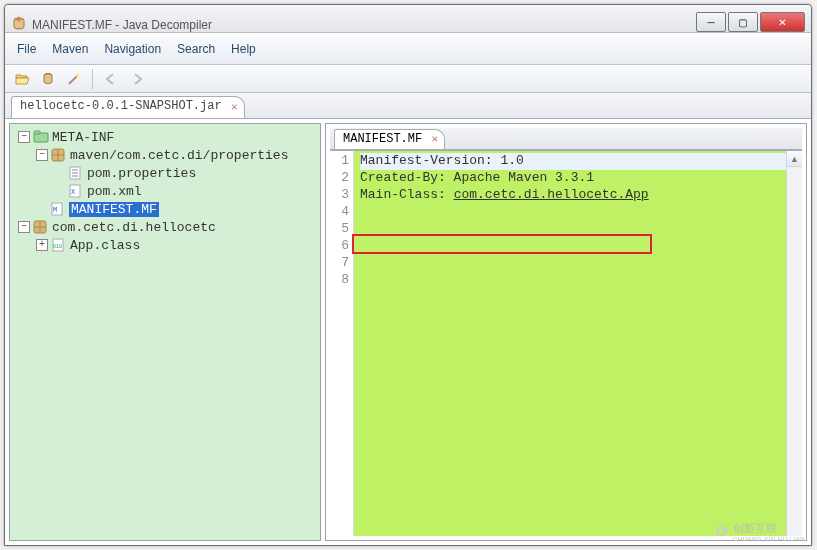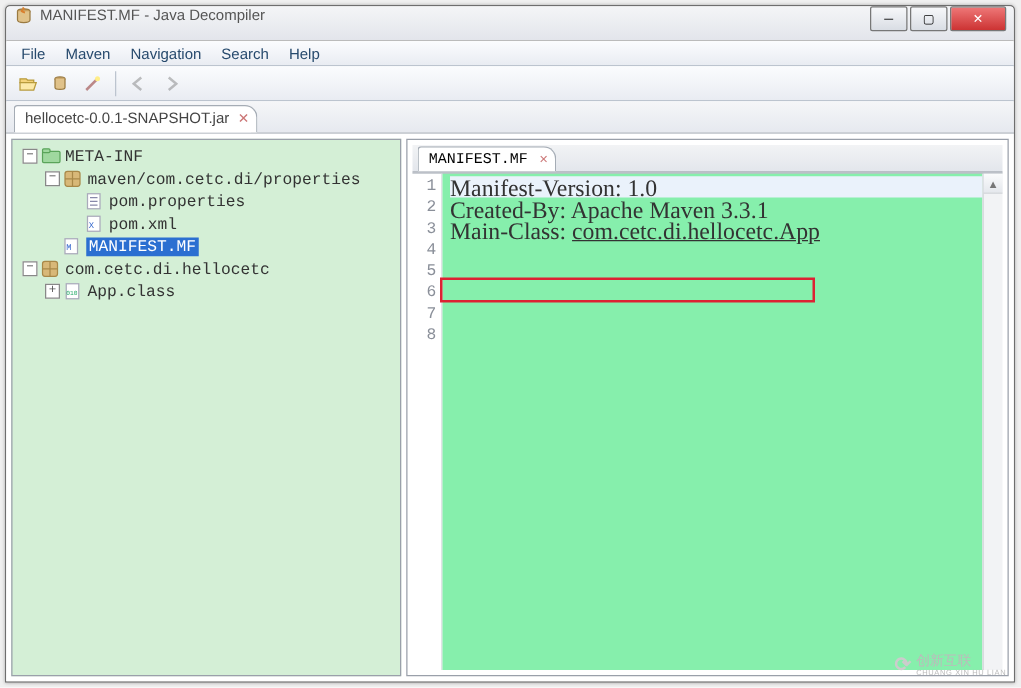--- a/index.html
+++ b/index.html
@@ -1,48 +1,48 @@
 <!DOCTYPE html>
 <html><head>
 <meta charset="utf-8">
 <style>
 * { box-sizing: border-box; margin: 0; padding: 0; }
 body { width: 817px; height: 550px; font-family: Tahoma, sans-serif; font-size: 12px; background: #f0f0f0; overflow: hidden; position: relative; }
 .window { width: 808px; height: 542px; margin: 4px; border: 1px solid #6e6e6e; border-radius: 4px 4px 0 0; background: #fff; box-shadow: 0 0 3px rgba(0,0,0,.3); display: flex; flex-direction: column; }
-.titlebar { height: 28px; background: linear-gradient(#f4f5f7,#e3e5eb); display: flex; align-items: flex-start; padding: 0 6px; border-bottom: 1px solid #bbb; border-radius: 4px 4px 0 0; }
+.titlebar { height: 28px; background: linear-gradient(#f4f5f7,#e3e5eb); display: flex; align-items: flex-end; padding: 0 6px; border-bottom: 1px solid #bbb; border-radius: 4px 4px 0 0; }
 .titlebar .jar-icon { width: 16px; height: 16px; margin-right: 5px; }
 .titlebar .title { color: #555; flex: 1; }
 .win-btns { display: flex; gap: 0; }
 .win-btn { width: 30px; height: 20px; border: 1px solid #777; border-radius: 2px; background: linear-gradient(#f7f8fa,#d9dde4); display: flex; align-items: center; justify-content: center; font-size: 10px; margin-left: 2px; }
 .win-btn.close { background: linear-gradient(#e77,#c33); color: #fff; width: 45px; }
-.menubar { height: 20px; background: linear-gradient(#fbfcfe,#e9ecf2); border-bottom: 1px solid #bcc4cf; display: flex; align-items: center; padding: 0 4px; }
+.menubar { height: 32px; background: linear-gradient(#fbfcfe,#e9ecf2); border-bottom: 1px solid #bcc4cf; display: flex; align-items: center; padding: 0 4px; }
 .menu-item { padding: 3px 8px; color: #274a6d; }
 .toolbar { height: 28px; background: linear-gradient(#fbfcfe,#e9ecf2); border-bottom: 1px solid #bcc4cf; display: flex; align-items: center; padding: 0 6px; gap: 4px; }
 .tb-btn { width: 22px; height: 22px; border: 1px solid transparent; border-radius: 3px; display: flex; align-items: center; justify-content: center; }
 .tb-btn.disabled { opacity: .4; }
 .tb-sep { width: 1px; height: 20px; background: #bcc4cf; margin: 0 3px; }
 .tabbar { height: 26px; background: linear-gradient(#f5f6f8,#e6e9ef); display: flex; align-items: flex-end; padding: 0 6px; border-bottom: 1px solid #a5acb5; }
-.file-tab { height: 22px; background: #fff; border: 1px solid #a5acb5; border-bottom: none; border-radius: 3px 10px 0 0; padding: 2px 22px 0 8px; font-family: Liberation Sans, sans-serif; font-size: 12px; color: #444; position: relative; }
+.file-tab { height: 22px; background: #fff; border: 1px solid #a5acb5; border-bottom: none; border-radius: 3px 10px 0 0; padding: 2px 22px 0 8px; font-family: Liberation Mono, monospace; font-size: 12px; color: #444; position: relative; }
 .file-tab .x { position: absolute; right: 6px; top: 3px; font-size: 11px; color: #c77; }
 .content { flex: 1; display: flex; background: #fff; padding: 4px; gap: 4px; }
 .tree-pane { width: 312px; border: 1px solid #9aa0aa; background: #d4efd6; overflow: auto; }
 .tree { padding: 4px 2px; }
 .tree-row { display: flex; align-items: center; height: 18px; white-space: nowrap; font-family: "Courier New", monospace; font-size: 13px; color: #333; }
 .tree-row .toggle { width: 12px; height: 12px; border: 1px solid #888; background: #fff; text-align: center; line-height: 9px; font-size: 10px; margin-right: 3px; color: #555; }
 .tree-row .icon { width: 16px; height: 16px; margin-right: 3px; display: inline-flex; align-items: center; justify-content: center; }
 .tree-row.selected .label-box { background: #2b6fd1; color: #fff; padding: 0 2px; }
 .indent { display: inline-block; }
 .editor-pane { flex: 1; border: 1px solid #9aa0aa; display: flex; flex-direction: column; overflow: hidden; }
 .editor-tabs { height: 22px; background: linear-gradient(#f2f3f5,#e3e6ec); border-bottom: 1px solid #a5acb5; display: flex; align-items: flex-end; padding: 0 4px; margin: 4px 4px 0 4px; }
 .editor-tab { background: #fff; border: 1px solid #a5acb5; border-bottom: none; border-radius: 3px 10px 0 0; padding: 2px 22px 0 8px; font-family: "Courier New", monospace; font-size: 12px; position: relative; height: 20px; }
 .editor-tab .x { position: absolute; right: 6px; top: 2px; font-size: 11px; color: #c77; }
 .editor-body { flex: 1; display: flex; margin: 0 4px 4px 4px; border-top: 1px solid #a5acb5; position: relative; }
 .gutter { width: 24px; background: #fff; border-right: 1px solid #d7dadf; text-align: right; padding: 2px 4px 0 0; font-family: "Courier New", monospace; font-size: 13px; color: #8a8f99; }
 .gutter div { height: 17px; }
-.code { flex: 1; padding: 2px 0 0 6px; font-family: Liberation Serif, serif; font-size: 19px; color: #333; background: #86efac; position: relative; }
+.code { flex: 1; padding: 2px 0 0 6px; font-family: Liberation Mono, monospace; font-size: 13px; color: #333; background: #bef264; position: relative; }
 .code-line { height: 17px; white-space: pre; }
 .code-line.bg0 { background: #eaf2fb; }
 .red-box { position: absolute; border: 2px solid #d23; }
 .scrollbar-v { width: 16px; background: #f2f3f5; border-left: 1px solid #d0d3d8; position: relative; }
 .sb-arrow { height: 16px; background: linear-gradient(#fafbfc,#e5e8ed); border-bottom: 1px solid #d0d3d8; text-align: center; font-size: 9px; color: #777; line-height: 16px; }
 .watermark { position: absolute; right: 12px; bottom: 8px; font-size: 11px; color: #bbb; display: flex; align-items: center; gap: 4px; }
 .watermark .cx { font-size: 16px; font-weight: bold; color: #ccc; }
 </style>
 </head>
 <body>

